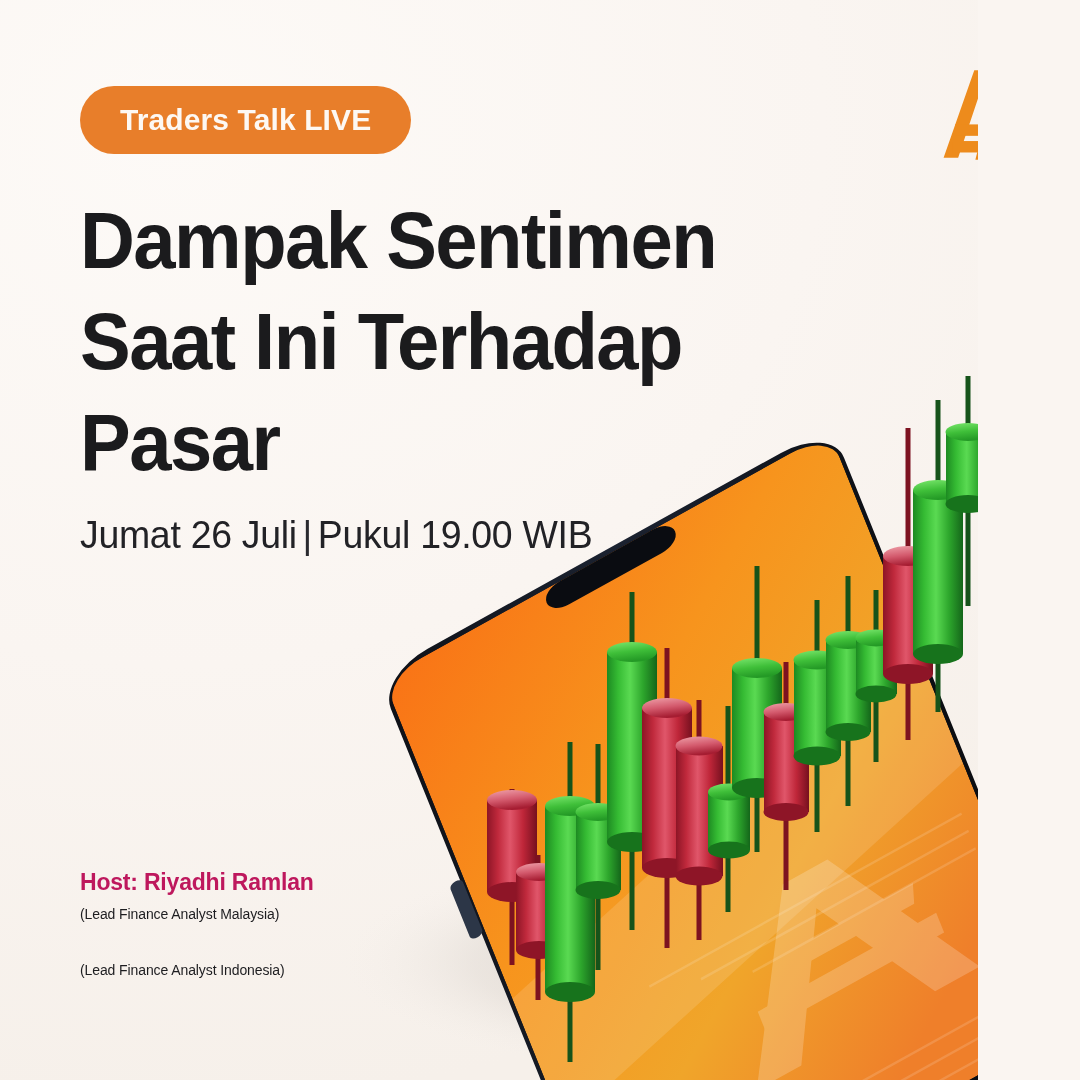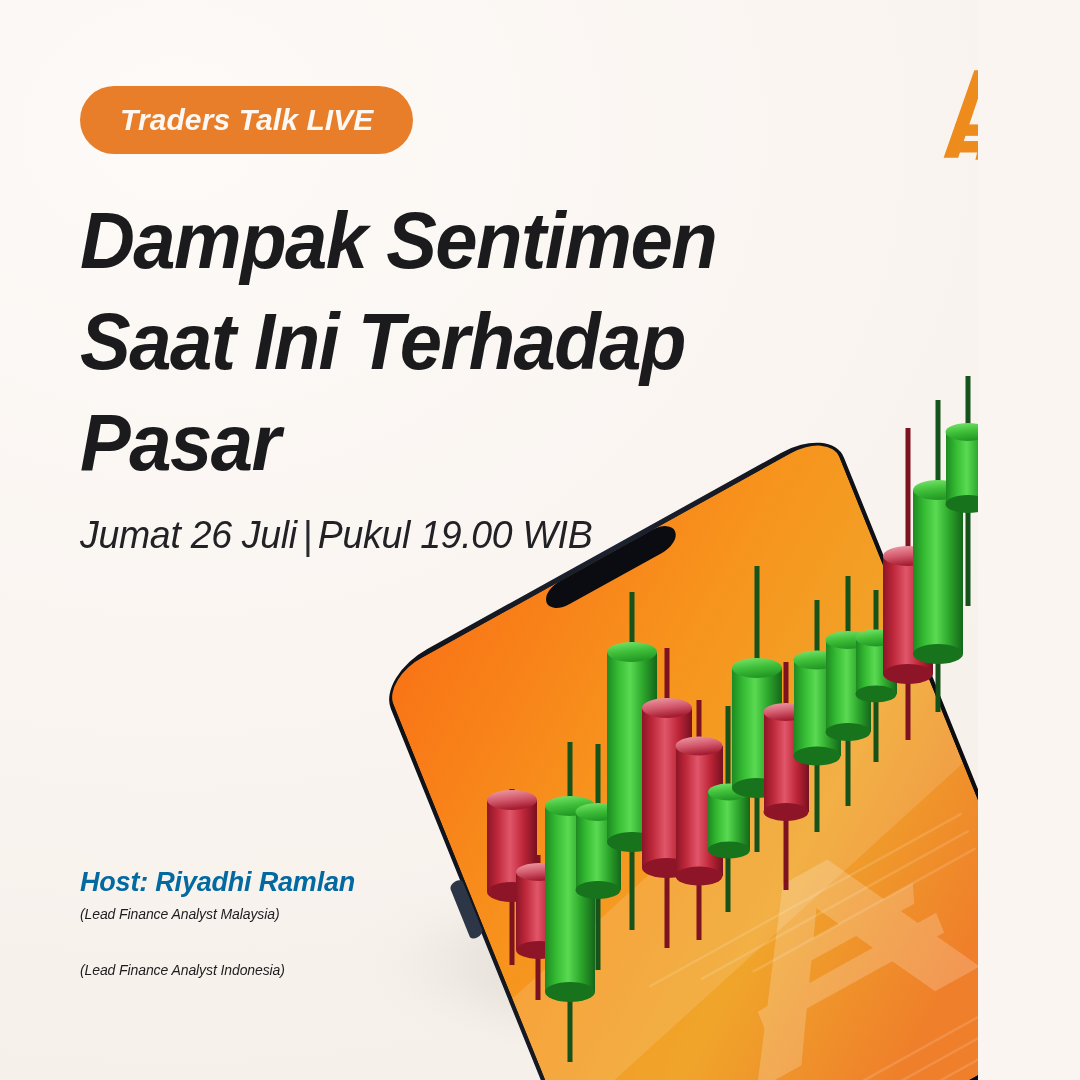--- a/index.html
+++ b/index.html
@@ -2,21 +2,21 @@
 <html><head>
 <meta charset="utf-8">
 <style>
   html,body{margin:0;padding:0;}
   body{
     width:1080px;height:1080px;overflow:hidden;
     background:#faf5f1;
     font-family:"Liberation Sans",sans-serif;
     position:relative;
   }
-  #stage{position:absolute;inset:0;width:978px;height:1080px;overflow:hidden;background:#faf5f1;font-style:italic;}
+  #stage{position:absolute;inset:0;width:978px;height:1080px;overflow:hidden;background:#faf5f1;}
 
   
   .bg-wash{position:absolute;inset:0;
     background:
       radial-gradient(120% 90% at 18% 12%, #fdfaf7 0%, #faf5f1 55%, #f6f0ea 100%);
   }
 
   
   .logo{position:absolute;left:928px;top:62px;width:104px;height:104px;}
   .logo svg{display:block;width:100%;height:100%;}
@@ -56,21 +56,21 @@
     white-space:nowrap;
     transform:scaleX(.96);transform-origin:left top;
   }
   .dateline .sep{padding:0 6px;color:#2a2a2e;}
 
   
   .credits{position:absolute;left:80px;top:866px;width:470px;z-index:40;}
   .credit-block{margin-bottom:26px;}
   .credit-block:last-child{margin-bottom:0;}
   .credit-name{
-    color:#0369a1;font-size:27px;font-weight:700;letter-spacing:-.2px;
+    color:#be185d;font-size:23px;font-weight:700;letter-spacing:-.2px;
     line-height:32px;white-space:nowrap;
   }
   .credit-role{
     color:#1d1d20;font-size:14px;font-weight:400;letter-spacing:-.1px;
     line-height:30px;margin-top:1px;white-space:nowrap;
   }
 
   
   .illus{position:absolute;left:0;top:0;width:1080px;height:1080px;z-index:10;}
   .illus svg{display:block;width:1080px;height:1080px;}

